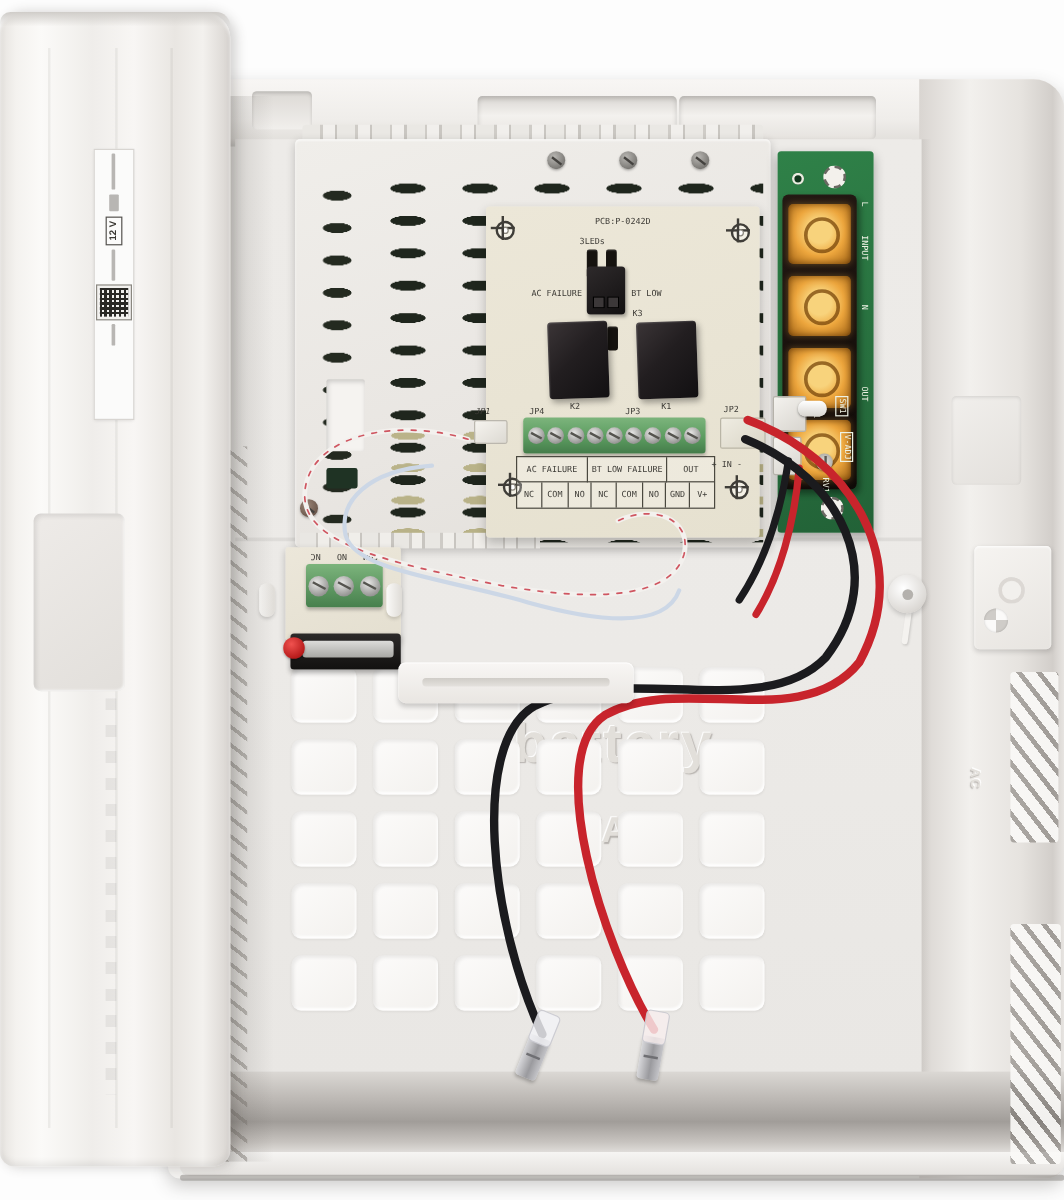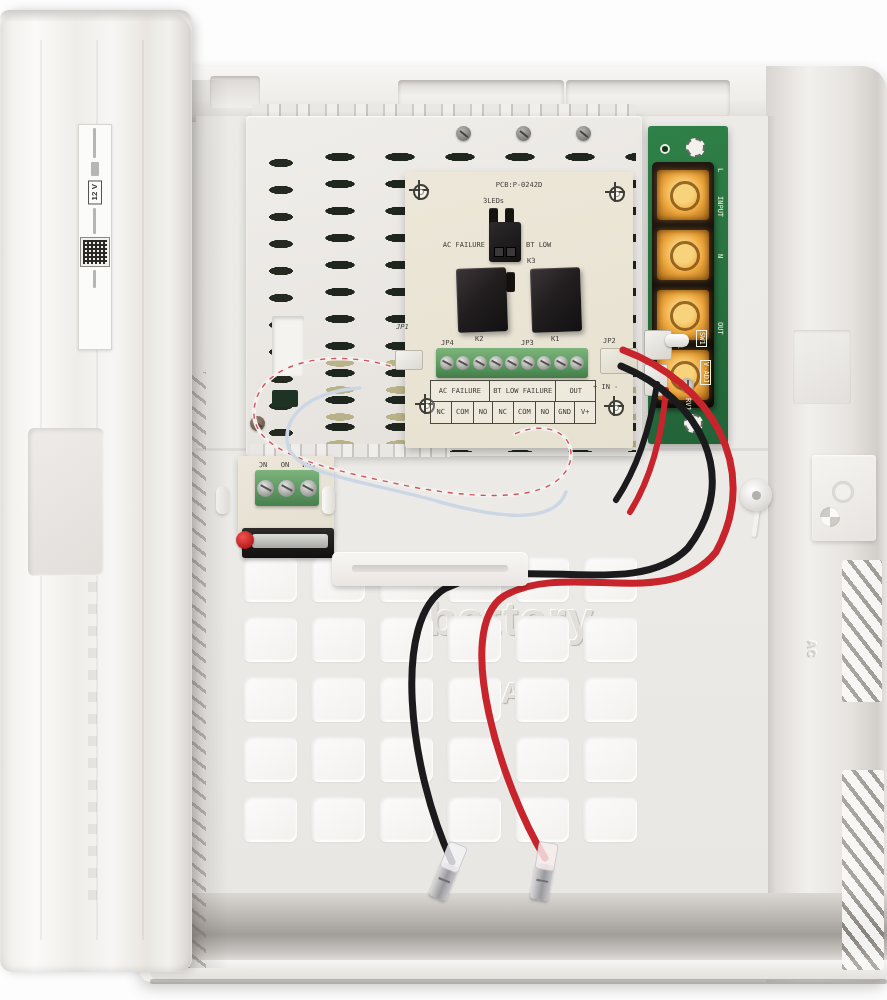--- a/index.html
+++ b/index.html
@@ -224,21 +224,21 @@
 
     <div class="led-slot" style="left:86px;top:100px;height:20px;"></div>
     <div class="led-slot" style="left:101px;top:100px;height:20px;"></div>
     <div class="lbl" style="left:78px;top:126px;">5LEDs</div>
 
     <div class="relay" style="left:52px;top:96px;"></div>
     <div class="relay" style="left:126px;top:96px;"></div>
     <div class="lbl" style="left:70px;top:164px;">K2</div>
     <div class="lbl" style="left:146px;top:164px;">K1</div>
 
-    <div class="lbl" style="left:-9px;top:152px;font-style:italic;">JP1</div>
+    <div class="lbl" style="left:-9px;top:168px;font-style:italic;">JP1</div>
     <div class="lbl" style="left:36px;top:168px;">JP4</div>
     <div class="lbl" style="left:116px;top:168px;">JP3</div>
     <div class="lbl" style="left:198px;top:166px;">JP2</div>
 
     <div class="abs jp1-conn"></div>
     <div class="abs tb-green">
       <span class="tscrew"></span>
         <span class="tscrew"></span>
         <span class="tscrew"></span>
         <span class="tscrew"></span>

